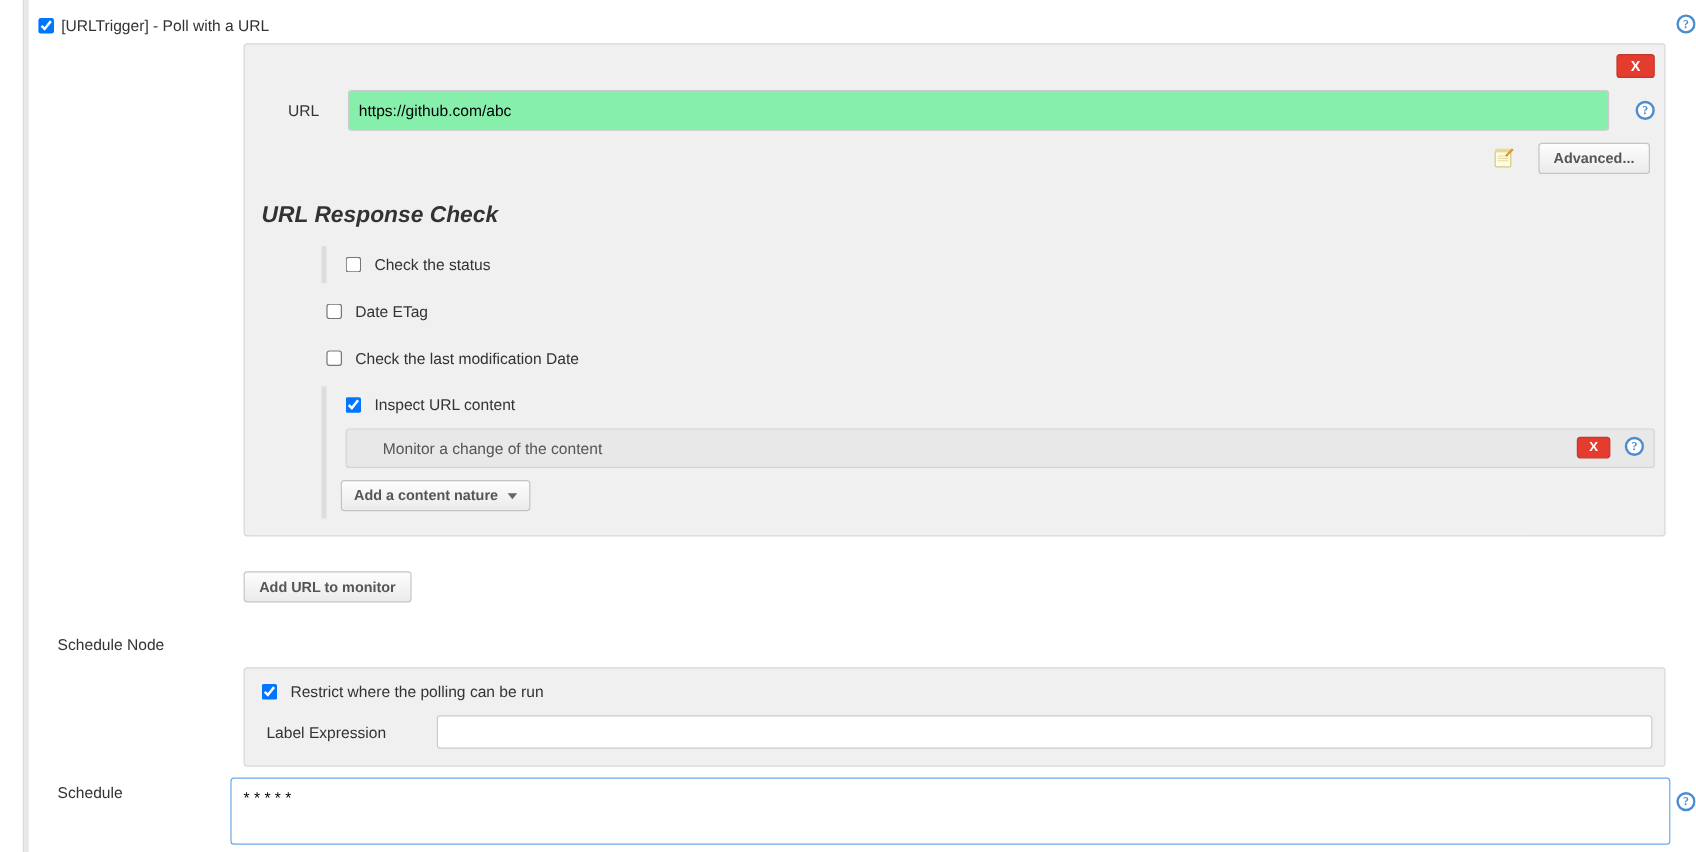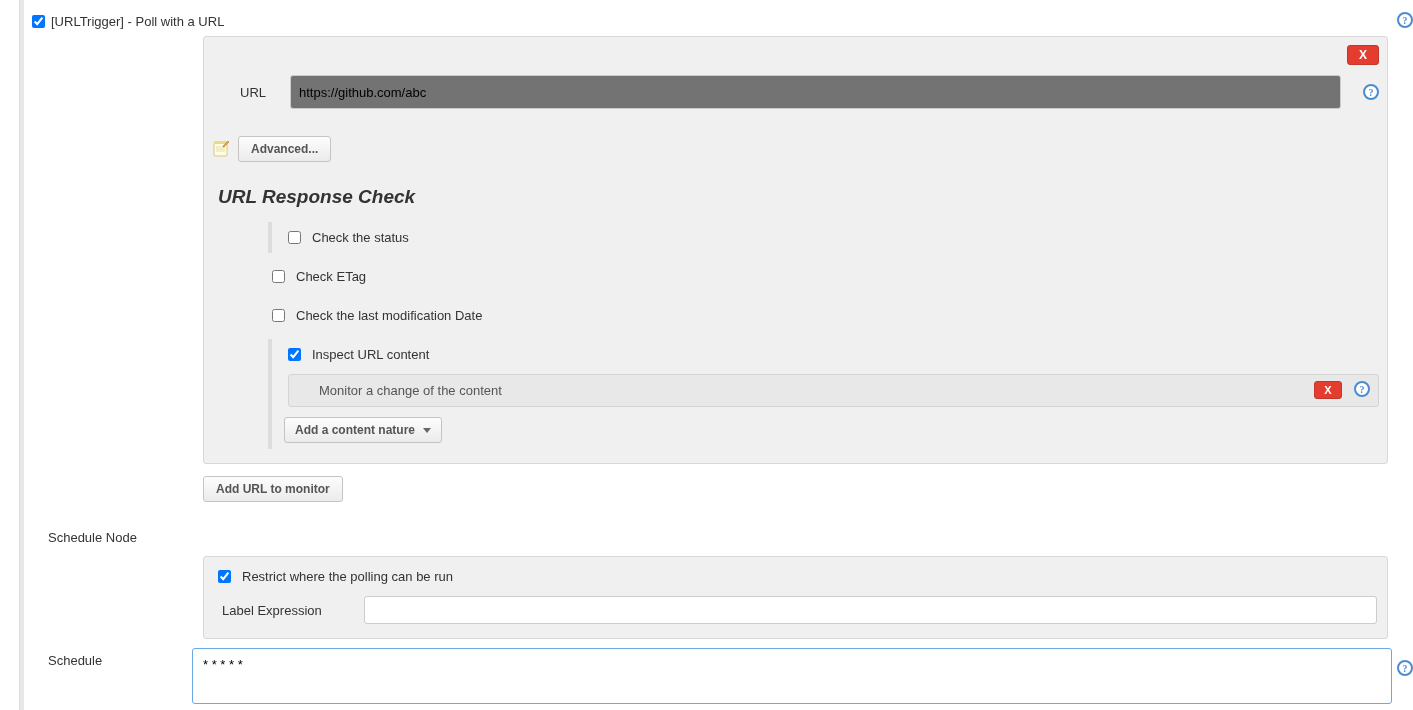--- a/index.html
+++ b/index.html
@@ -91,30 +91,30 @@
     text-align: left;
     color: #333;
   }
   .url-input {
     flex: 1;
     height: 28px;
     border: 1px solid #ccc;
     border-radius: 3px;
     padding: 16px 8px;
     font-size: 13px;
-    background: #737373;
+    background: #86efac;
     margin-right: 6px;
   }
   .help-inline { margin-left: 6px; }
   .adv-row {
     display: flex;
-    justify-content: flex-start;
-    align-items: center;
-    gap: 8px;
-    margin-top: 27px;
+    justify-content: flex-end;
+    align-items: center;
+    gap: 20px;
+    margin-top: 10px;
     padding-right: 4px;
   }
   .notepad-icon {
     width: 18px;
     height: 18px;
     display: inline-block;
     position: relative;
   }
   .notepad-icon svg { width: 18px; height: 18px; }
   .btn {
@@ -321,21 +321,21 @@
 
     <div class="section-title">URL Response Check</div>
 
     <div class="checks">
       <div class="lbar">
         <input type="checkbox" style="">
         <span>Check the status</span>
       </div>
       <div class="plain-check">
         <input type="checkbox" style="">
-        <span>Check ETag</span>
+        <span>Date ETag</span>
       </div>
       <div class="plain-check">
         <input type="checkbox" style="">
         <span>Check the last modification Date</span>
       </div>
       <div class="inspect-block">
         <div class="inspect-header">
           <input type="checkbox" checked="" style="">
           <span>Inspect URL content</span>
         </div>

